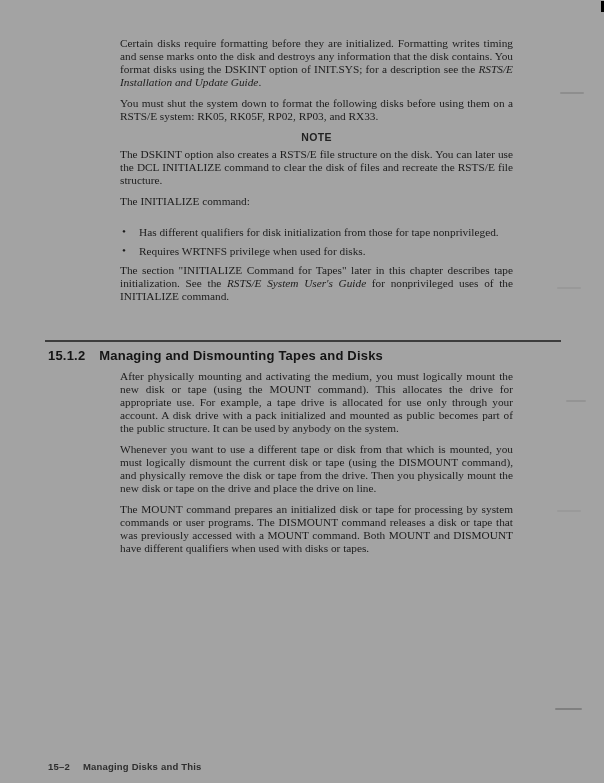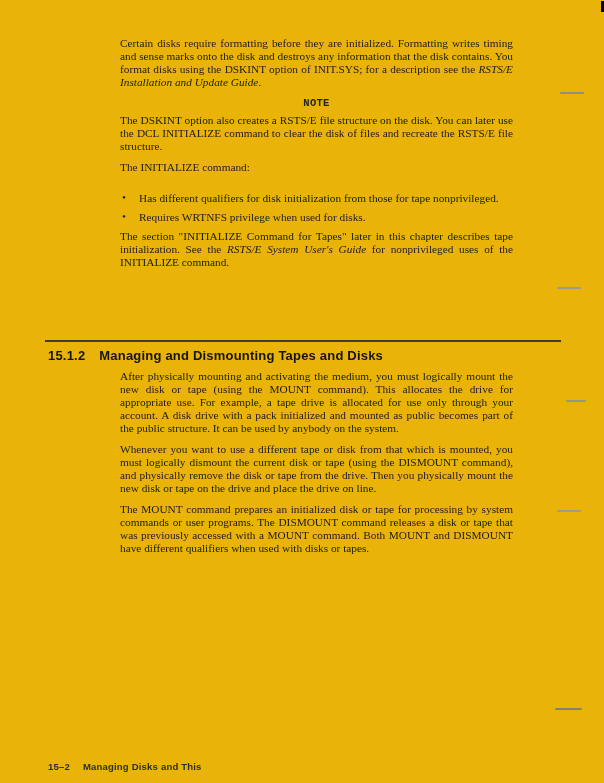--- a/index.html
+++ b/index.html
@@ -1,40 +1,40 @@
 <!DOCTYPE html>
 <html><head>
 <meta charset="utf-8">
 <style>
   html, body { margin: 0; padding: 0; background: #e8e8e8; }
   .page {
     position: relative;
     width: 604px;
     height: 783px;
-    background: #eab308;
+    background: #a3a3a3;
     overflow: hidden;
     color: #1c1c1c;
     font-family: "Liberation Serif", serif;
     margin: 0 auto;
   }
   .col {
     position: absolute;
     left: 120px;
     width: 393px;
     font-size: 11.3px;
     line-height: 13px;
     text-align: justify;
   }
   .col-top { top: 37px; }
   .col-sec { top: 370px; }
   .col p { margin: 0 0 8px 0; }
   .col p.para-tight { margin-bottom: 18px; }
   .col p.note-body { margin: 0 25px 11px 25px; }
   .note-label {
-    font-family: Liberation Mono, monospace;
+    font-family: Liberation Sans, sans-serif;
     font-weight: bold;
     font-size: 10.5px;
     letter-spacing: 0.3px;
     text-align: center;
     margin: 0 0 4px 0;
     color: #222;
   }
   .italic { font-style: italic; }
   ul.bullet-list { list-style: none; margin: 0 0 4px 0; padding: 0 0 0 2px; }
   ul.bullet-list li { position: relative; padding-left: 17px; margin-bottom: 6px; }
@@ -91,20 +91,21 @@
 </head>
 <body>
 
 <div class="page">
 
   <div class="corner-artifact"></div>
 
   <div class="col col-top">
     <p><span>Certain disks require formatting before they are initialized. Formatting writes timing and sense marks onto the disk and destroys any information that the disk contains. You format disks using the DSKINT option of INIT.SYS; for a description see the </span><span class="italic">RSTS/E Installation and Update Guide</span><span>.</span></p>
 
+    <p>You must shut the system down to format the following disks before using them on a RSTS/E system: RK05, RK05F, RP02, RP03, and RX33.</p>
 
     <div class="note-label">NOTE</div>
 
     <p>The DSKINT option also creates a RSTS/E file structure on the disk. You can later use the DCL INITIALIZE command to clear the disk of files and recreate the RSTS/E file structure.</p>
 
     <p class="para-tight">The INITIALIZE command:</p>
 
     <ul class="bullet-list">
       <li><span class="blt">•</span><span>Has different qualifiers for disk initialization from those for tape nonprivileged.</span></li>
       <li><span class="blt">•</span><span>Requires WRTNFS privilege when used for disks.</span></li>

